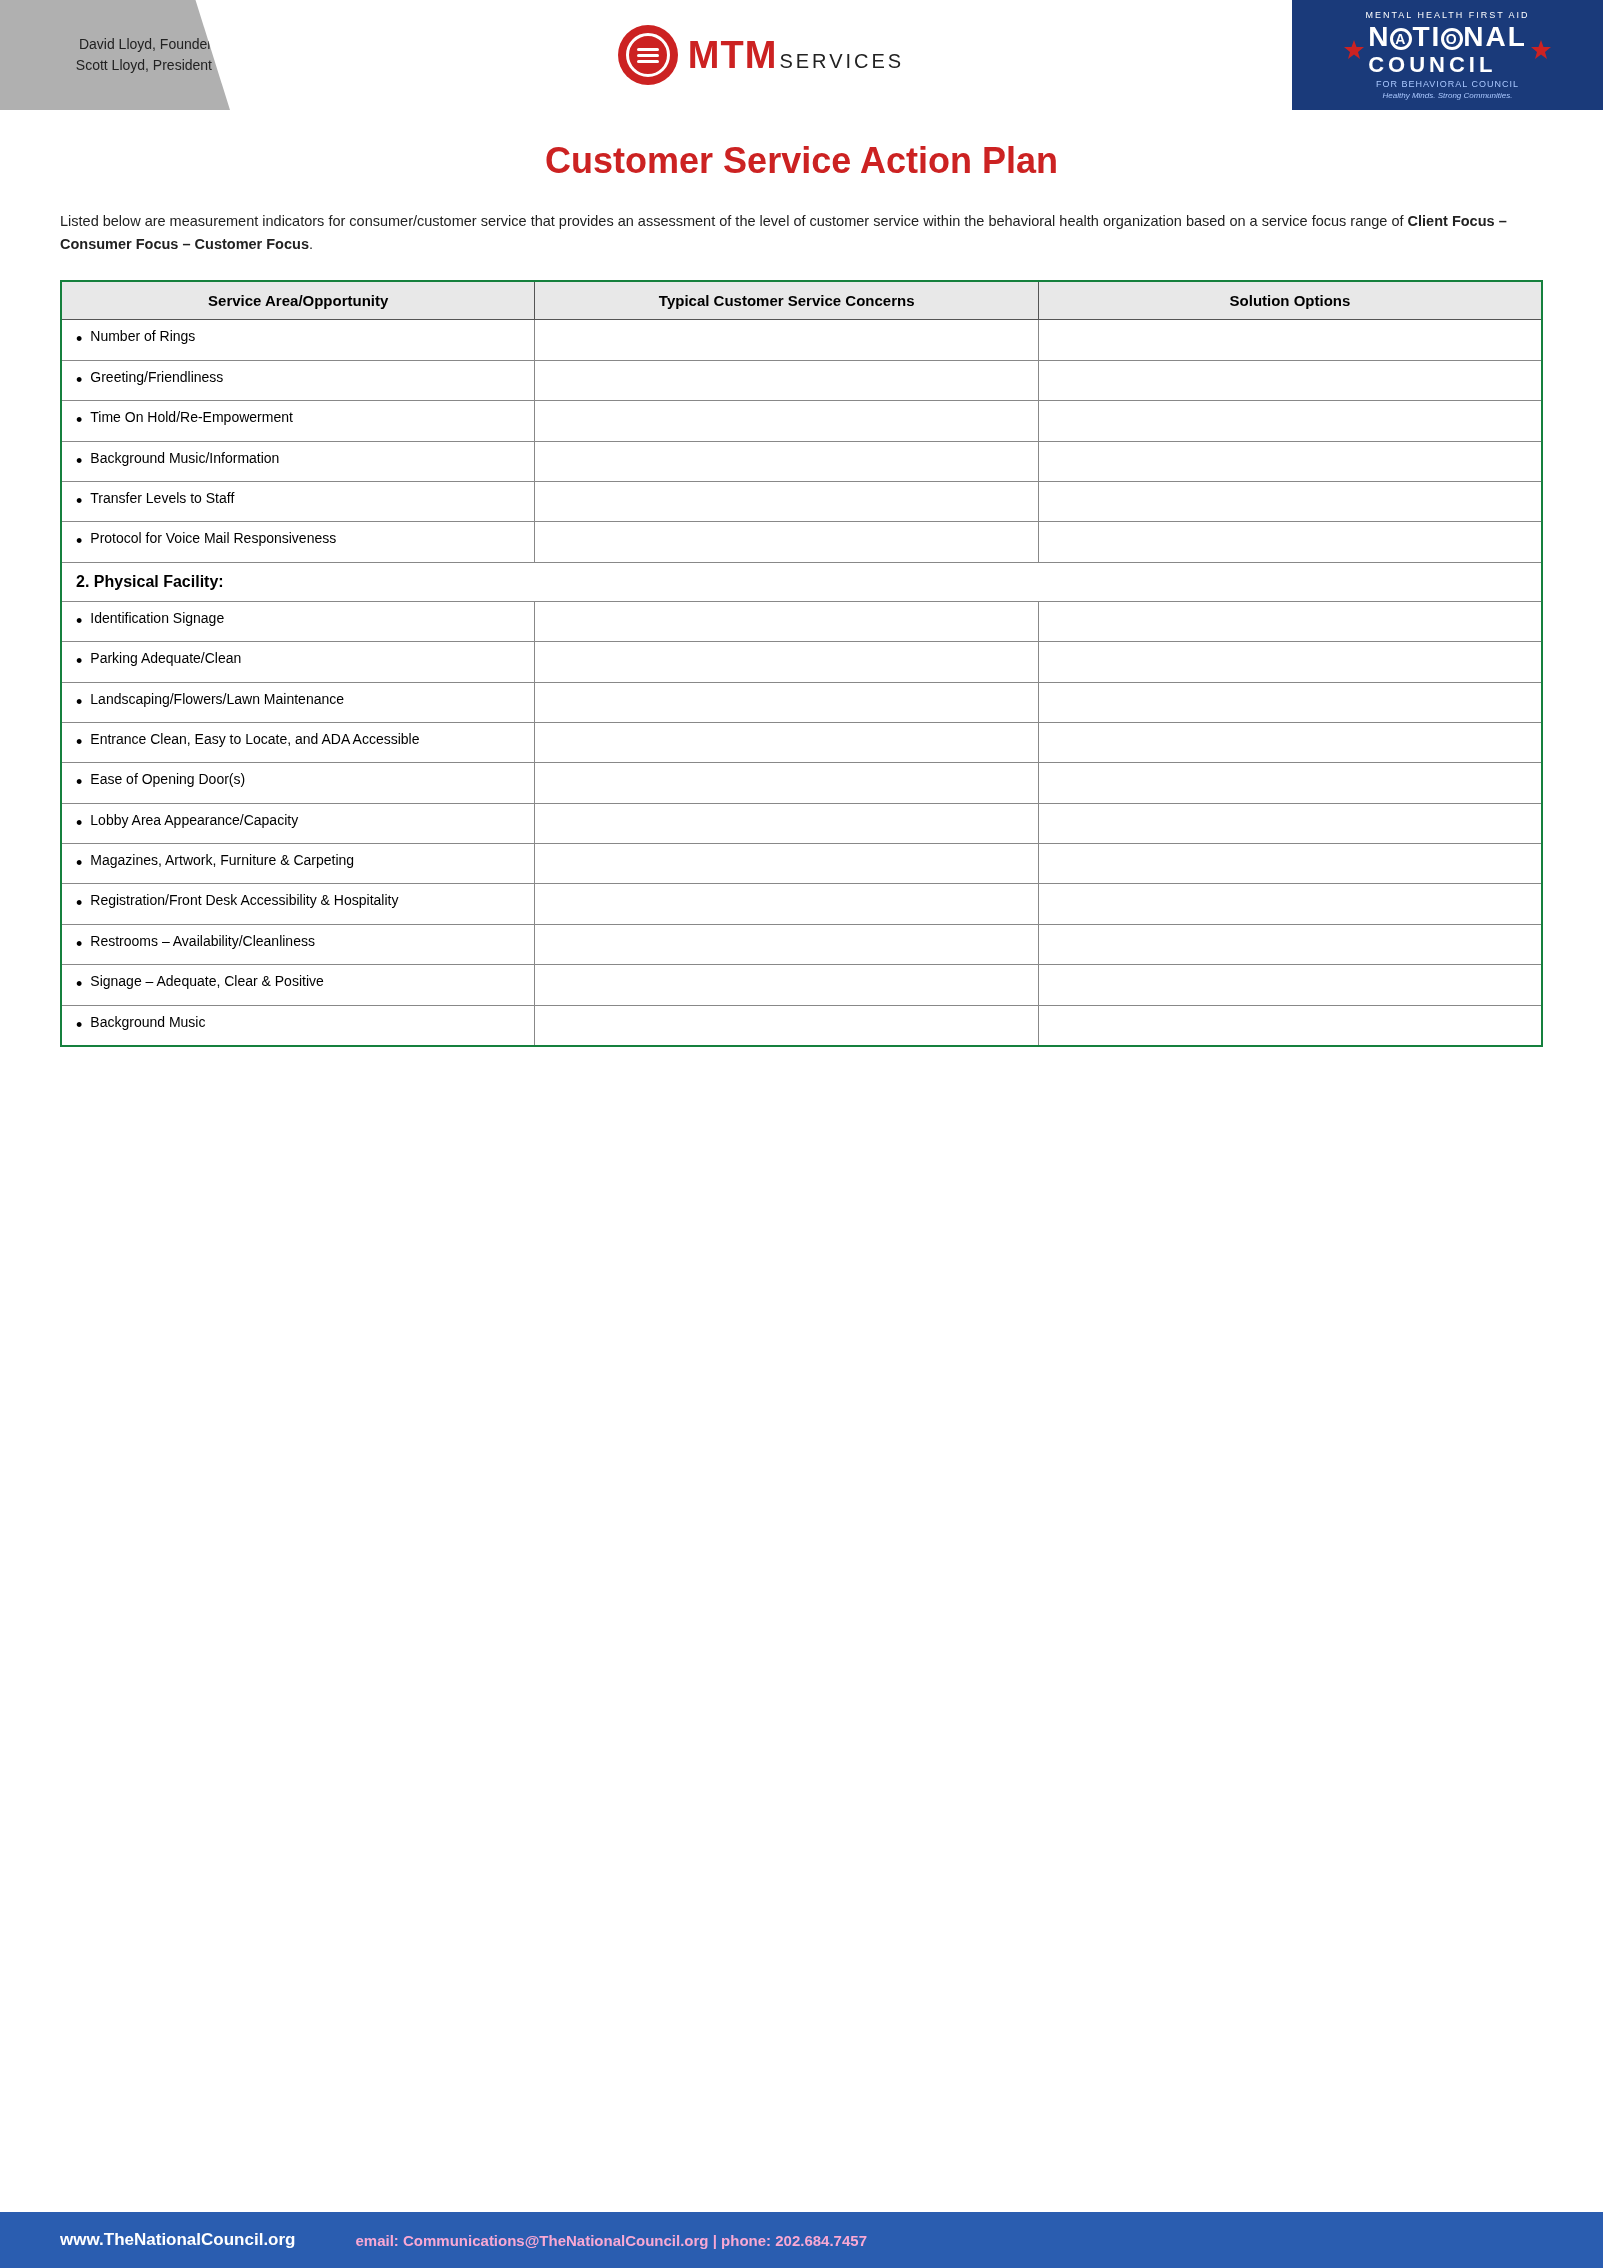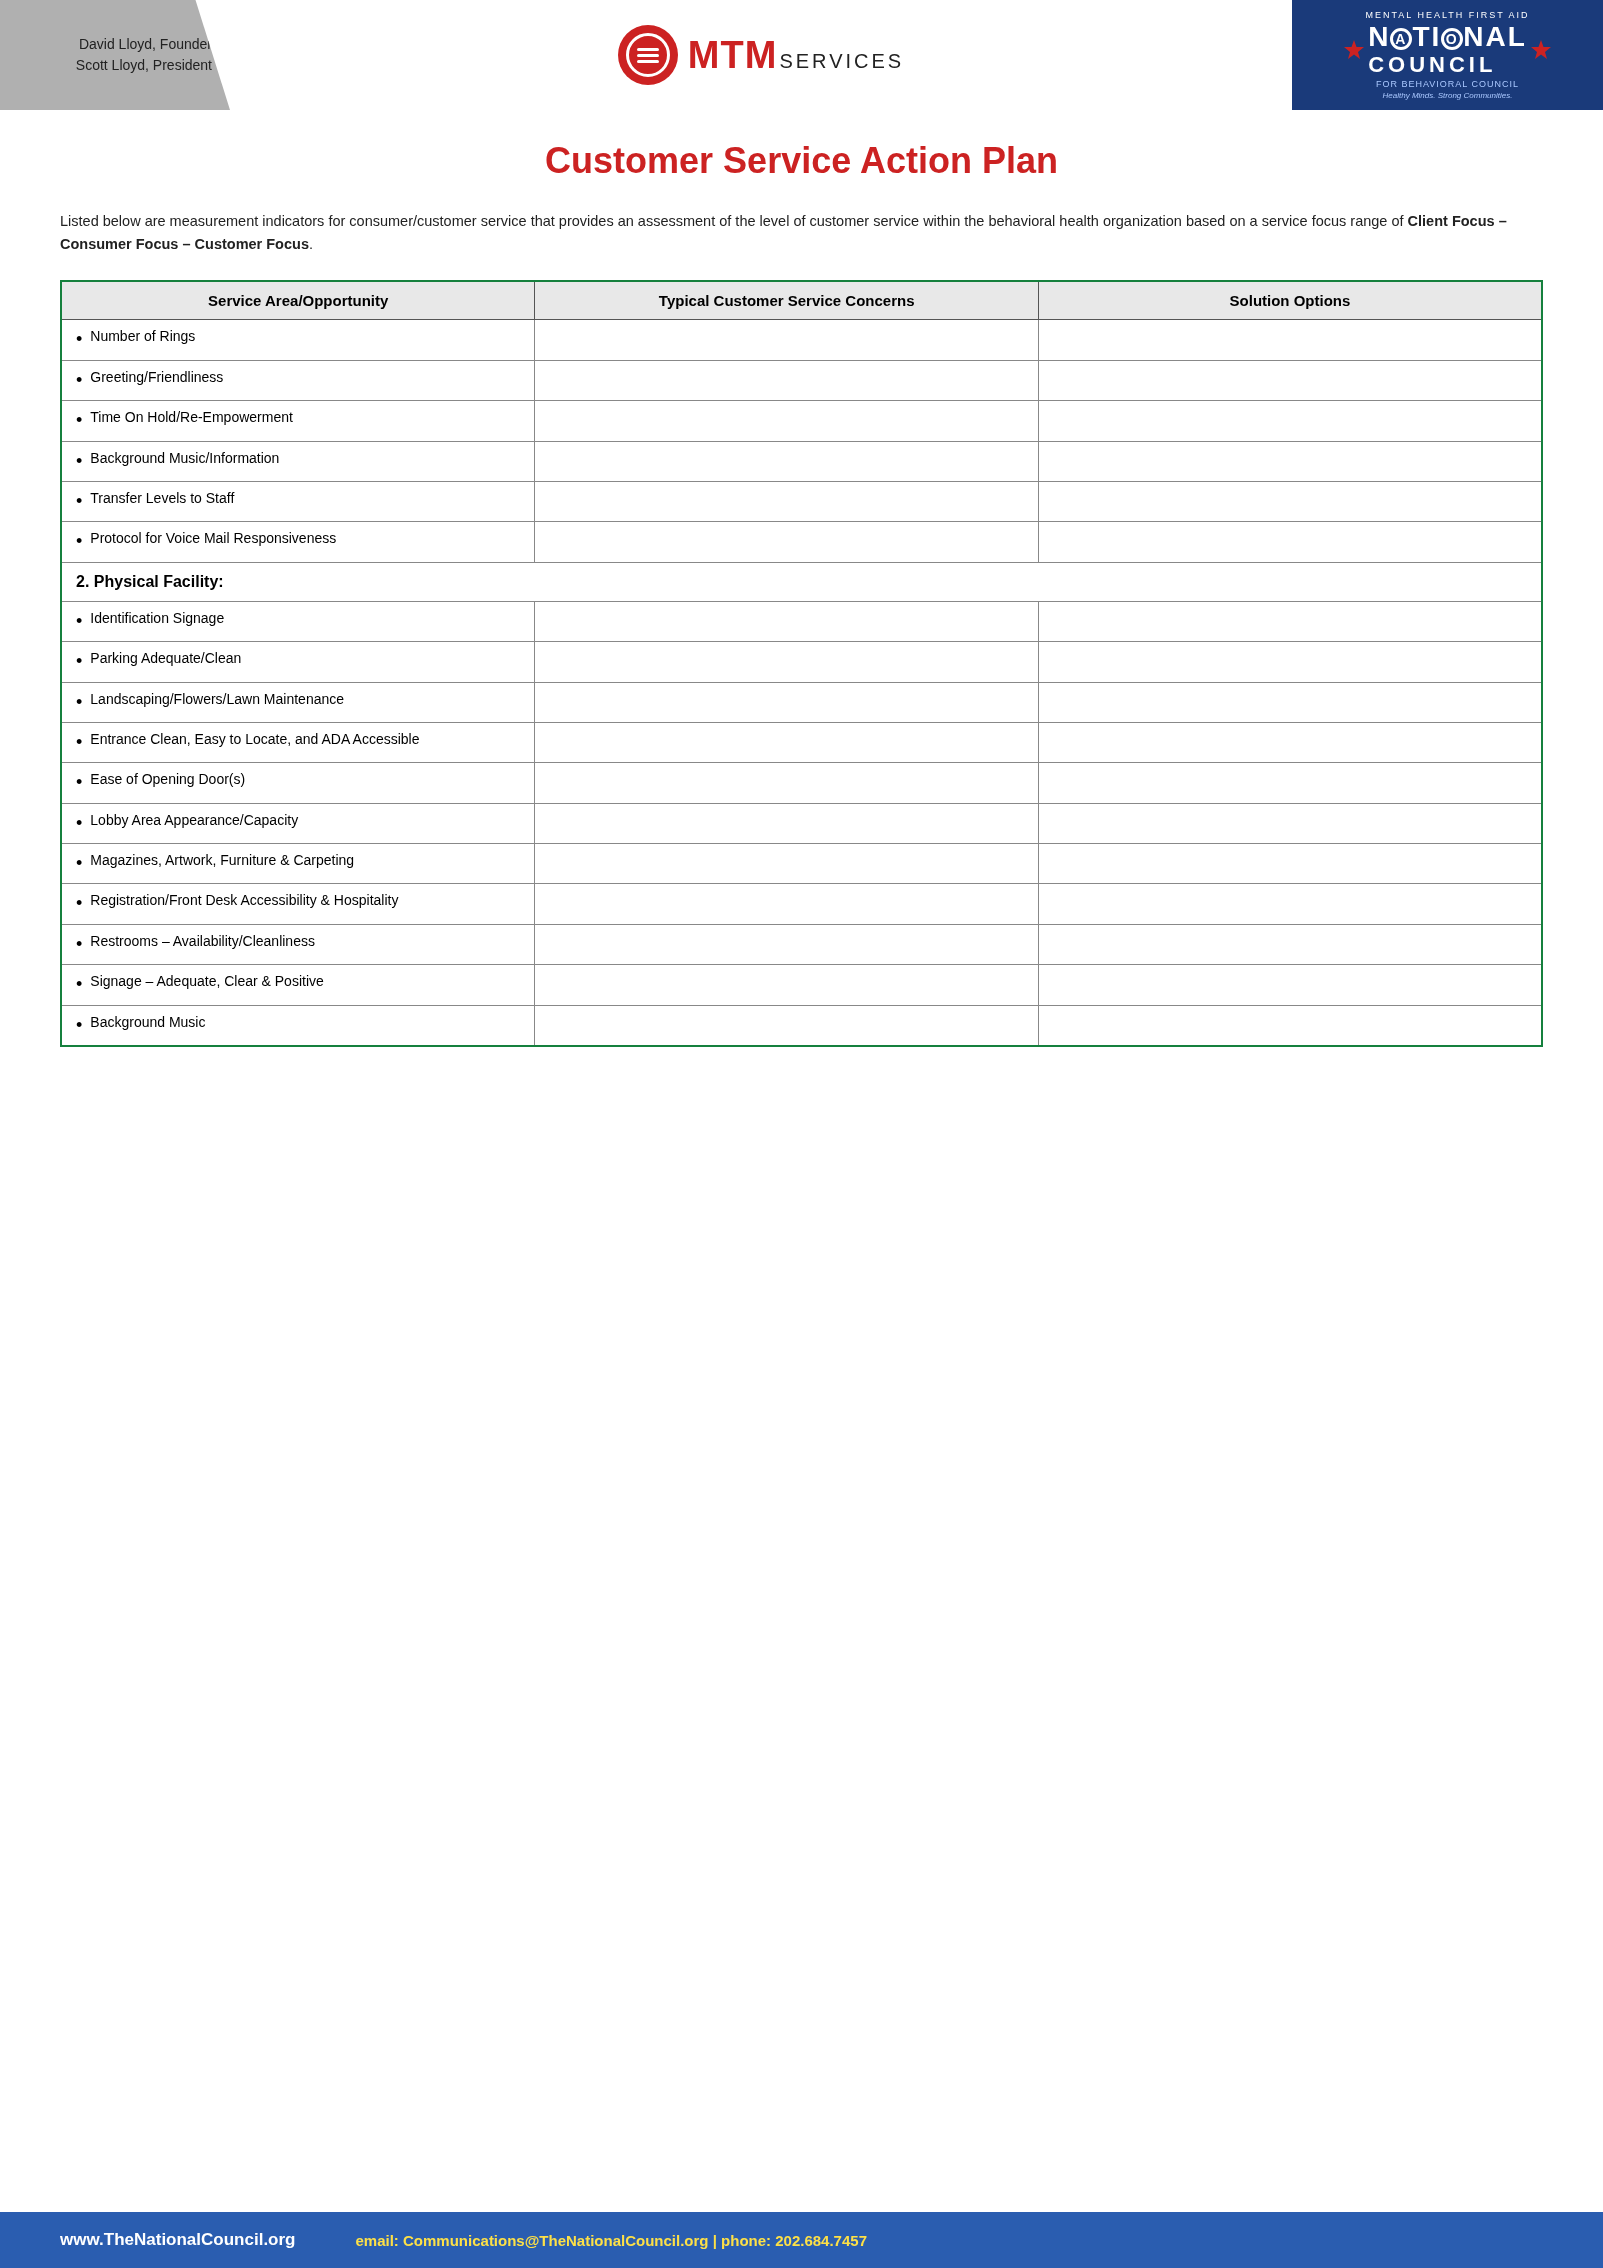--- a/index.html
+++ b/index.html
@@ -218,21 +218,21 @@
     }
     .footer-website {
       font-size: 17px;
       color: #fff;
     }
     .footer-website span {
       font-weight: bold;
     }
     .footer-contact {
       font-size: 15px;
-      color: #fde047;
+      color: #f9a8d4;
     }
     .footer-contact span {
       font-weight: bold;
     }
   </style>
 </head>
 <body>
 
 <div class="header">
   <div class="header-left">

